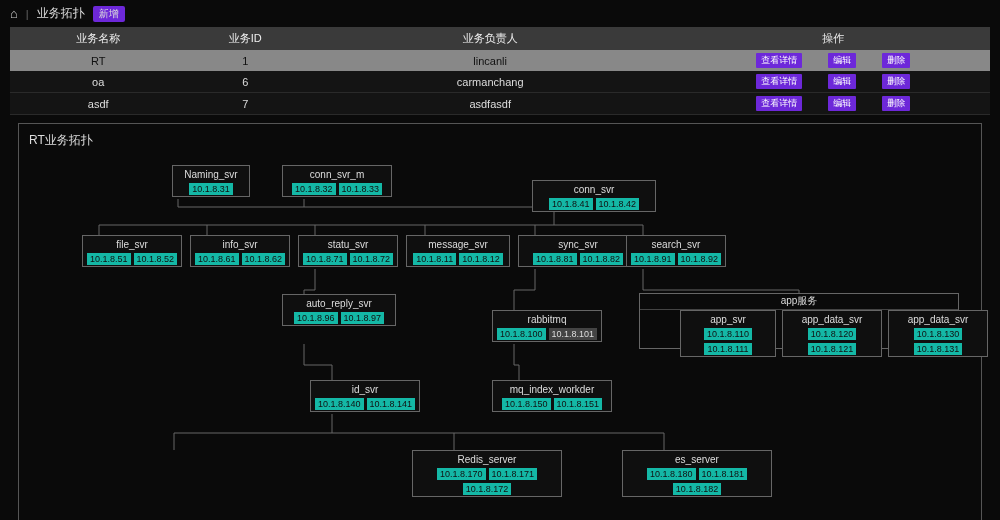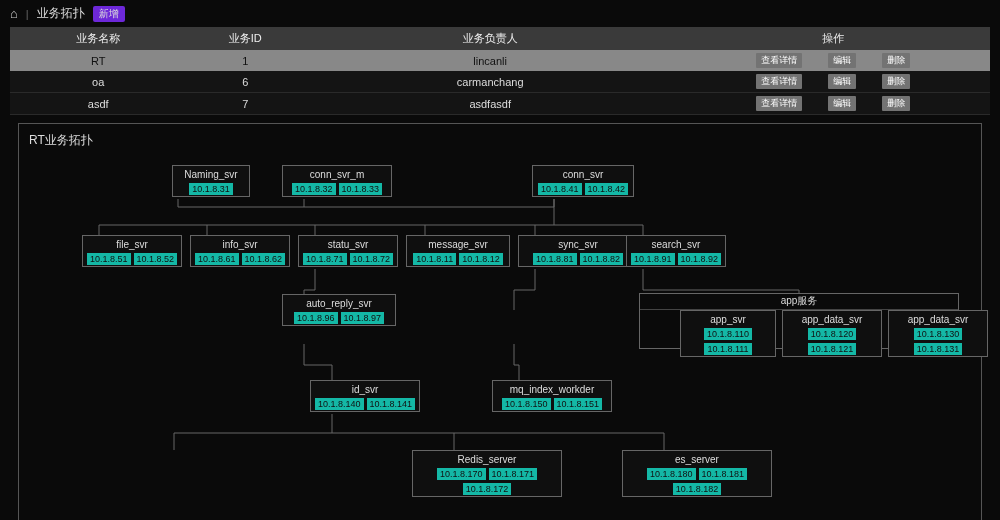--- a/index.html
+++ b/index.html
@@ -28,21 +28,21 @@
   table { width: 100%; border-collapse: collapse; }
   th {
     background: #3a3a3a; color: #eee;
     padding: 4px; font-weight: normal;
     font-size: 11px; text-align: center;
   }
   td { padding: 3px 4px; text-align: center; font-size: 11px; }
   tr.selected td { background: #888; color: #111; }
   tr.normal td { background: #141414; border-bottom: 1px solid #2a2a2a; }
   .btn-action {
-    background: #737373; color: #fff;
+    background: #6d28d9; color: #fff;
     border: none; padding: 1px 5px;
     font-size: 9px; border-radius: 1px;
     margin: 0 13px; cursor: pointer;
   }
   .topology-panel {
     margin: 8px 18px 10px 18px;
     border: 1px solid #555;
     padding: 8px 10px 10px 10px;
   }
   .topology-title { font-size: 12px; margin-bottom: 6px; }
@@ -164,21 +164,21 @@
           <span class="ip">10.1.8.31</span>
         </div>
       </div>
       <div class="node" style="left: 220px; top: 10px; width: 110px;">
         <div class="node-name">conn_svr_m</div>
         <div class="ips">
           <span class="ip">10.1.8.32</span>
           <span class="ip">10.1.8.33</span>
         </div>
       </div>
-      <div class="node" style="left: 470px; top: 10px; width: 102px;">
+      <div class="node" style="left: 470px; top: 25px; width: 124px;">
         <div class="node-name">conn_svr</div>
         <div class="ips">
           <span class="ip">10.1.8.41</span>
           <span class="ip">10.1.8.42</span>
         </div>
       </div>
       <div class="node" style="left: 20px; top: 80px; width: 100px;">
         <div class="node-name">file_svr</div>
         <div class="ips">
           <span class="ip">10.1.8.51</span>
@@ -218,20 +218,27 @@
         <div class="ips">
           <span class="ip">10.1.8.91</span>
           <span class="ip">10.1.8.92</span>
         </div>
       </div>
       <div class="node" style="left: 220px; top: 139px; width: 114px;">
         <div class="node-name">auto_reply_svr</div>
         <div class="ips">
           <span class="ip">10.1.8.96</span>
           <span class="ip">10.1.8.97</span>
+        </div>
+      </div>
+      <div class="node" style="left: 430px; top: 155px; width: 110px;">
+        <div class="node-name">rabbitmq</div>
+        <div class="ips">
+          <span class="ip">10.1.8.100</span>
+          <span class="ip dark">10.1.8.101</span>
         </div>
       </div>
       <div class="node" style="left: 618px; top: 155px; width: 96px;">
         <div class="node-name">app_svr</div>
         <div class="ips">
           <span class="ip">10.1.8.110</span>
           <span class="ip">10.1.8.111</span>
         </div>
       </div>
       <div class="node" style="left: 720px; top: 155px; width: 100px;">

